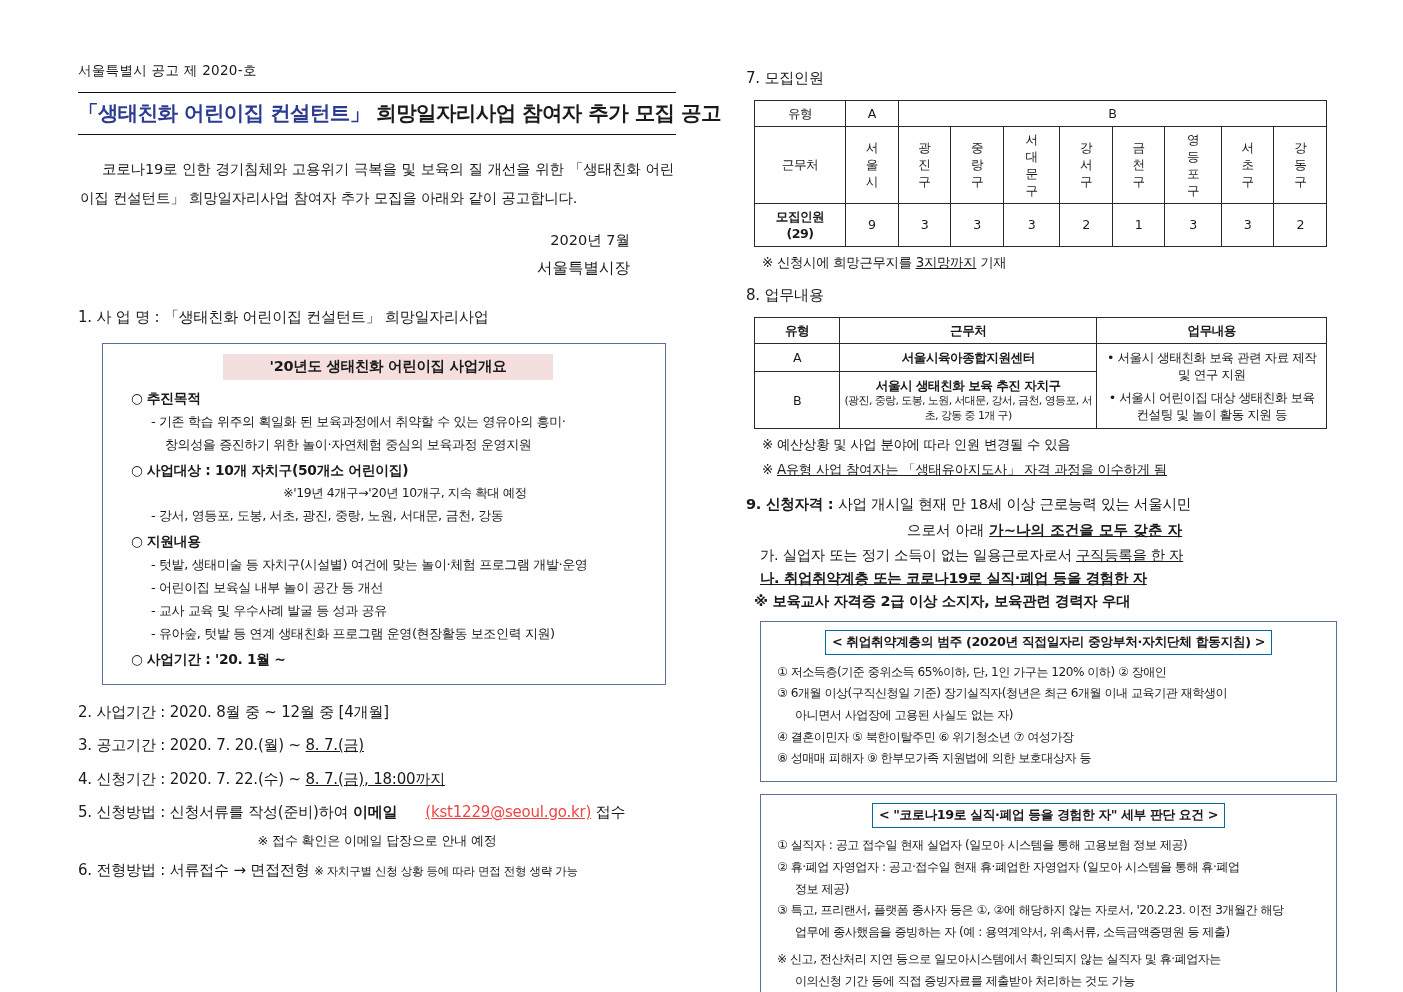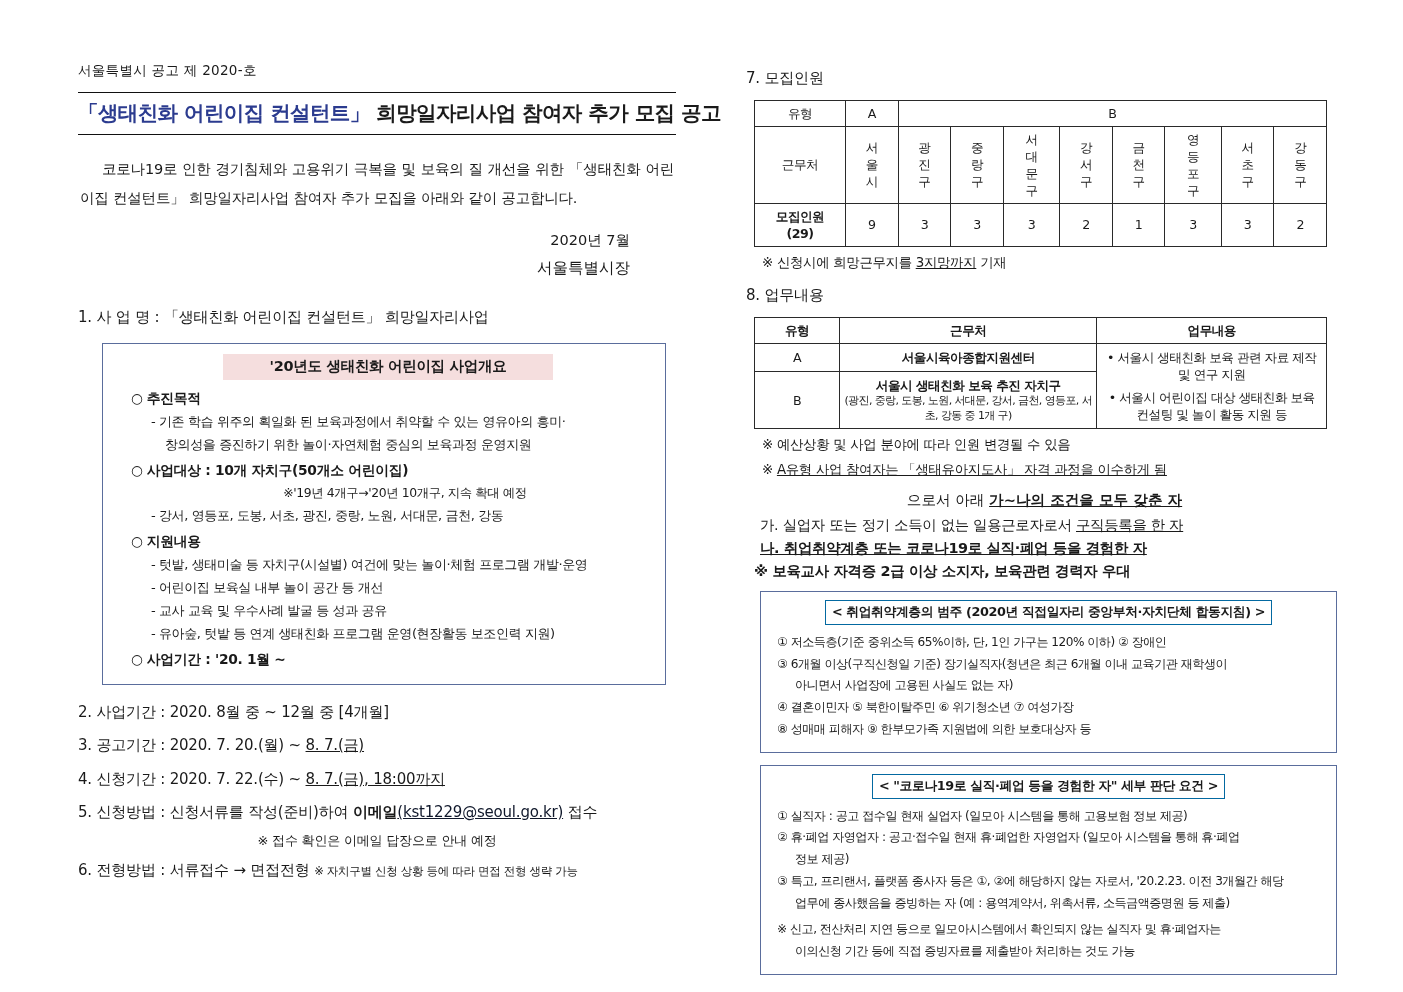--- a/index.html
+++ b/index.html
@@ -74,21 +74,21 @@
   }
   .date-line .mayor { font-size: 15.5px; }
 
   .item {
     font-size: 15px;
     line-height: 1.75;
     margin: 7px 0;
     letter-spacing: -0.2px;
   }
   .u { text-decoration: underline; }
-  .mail { color: #0f172a; text-decoration: underline; }
+  .mail { color: #ef4444; text-decoration: underline; margin-left: 28px; }
   .small-note {
     font-size: 13px;
     text-align: center;
     margin: 5px 0 6px 0;
     letter-spacing: -0.2px;
   }
   .tiny {
     font-size: 11.5px;
     letter-spacing: -0.3px;
   }
@@ -345,20 +345,23 @@
         </td>
       </tr>
     </tbody>
       </table>
 
     <div class="note">※ 예산상황 및 사업 분야에 따라 인원 변경될 수 있음</div>
     <div class="note" style="margin-top:-6px">
       <span>※ </span><span class="u">A유형 사업 참여자는 「생태유아지도사」 자격 과정을 이수하게 됨</span>
     </div>
 
+    <div class="qual">
+      <span class="b">9. 신청자격 : </span><span>사업 개시일 현재 만 18세 이상 근로능력 있는 서울시민</span>
+    </div>
     <div class="qual-center">
       <span>으로서 아래 </span><span class="u b">가~나의 조건을 모두 갖춘 자</span>
     </div>
 
     <div class="qual-sub">
       <span>가. 실업자 또는 정기 소득이 없는 일용근로자로서 </span><span class="u">구직등록을 한 자</span>
     </div>
     <div class="qual-sub">
       <span class="u b">나. 취업취약계층 또는 코로나19로 실직·폐업 등을 경험한 자</span>
     </div>

